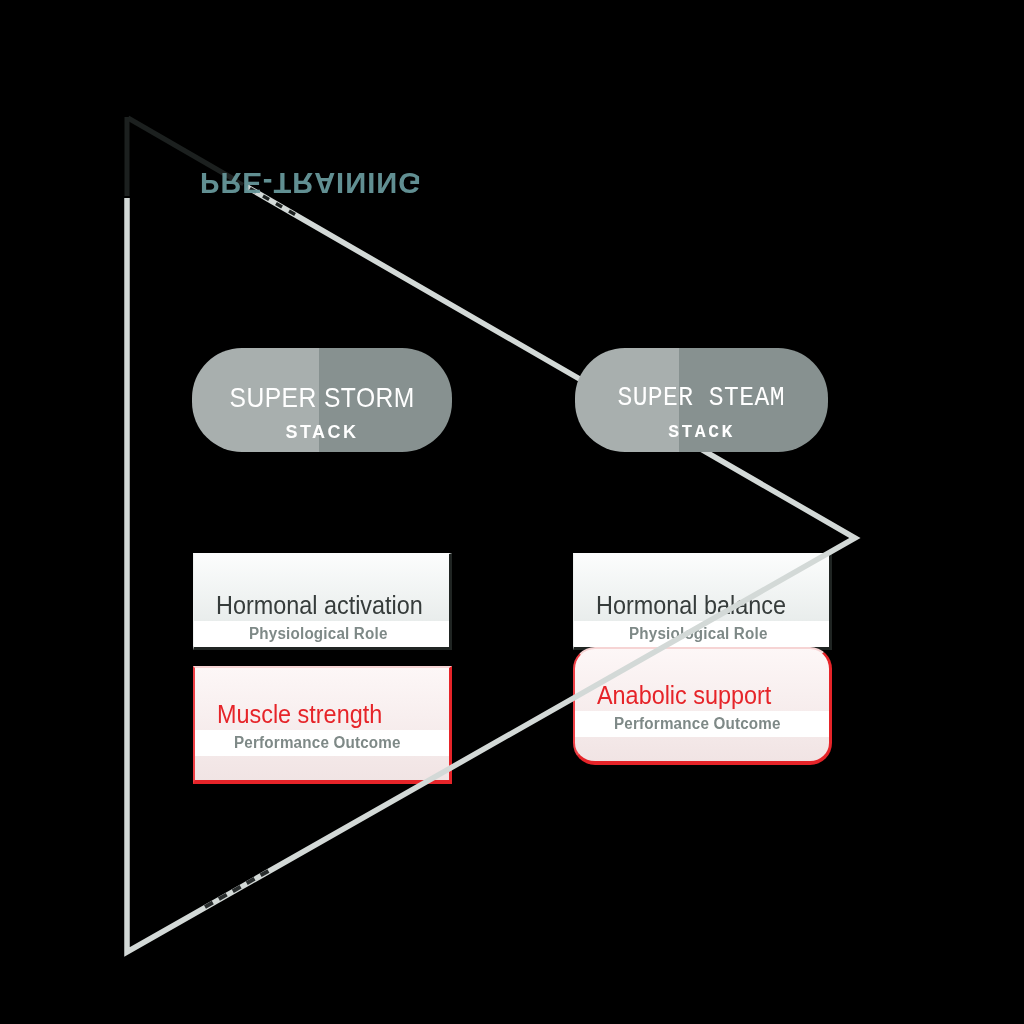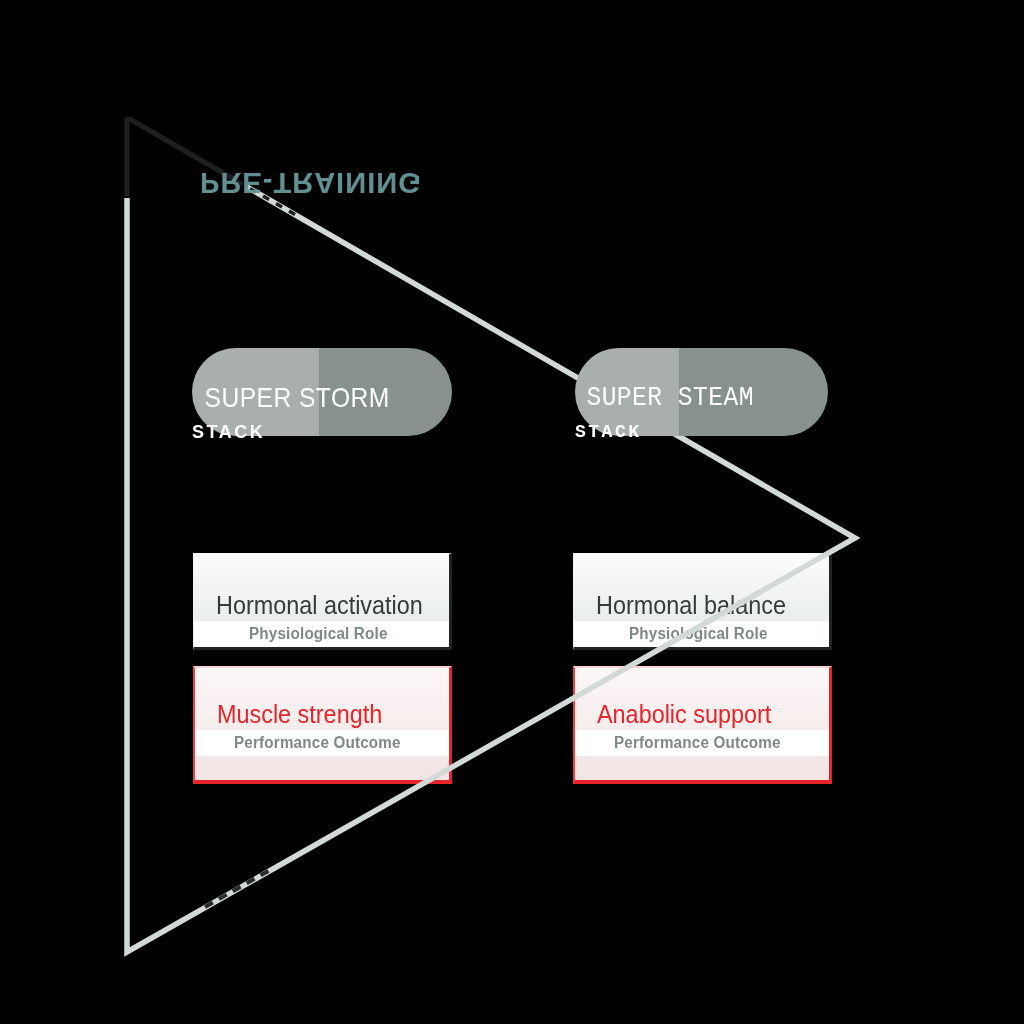--- a/index.html
+++ b/index.html
@@ -22,22 +22,22 @@
 
   .diagram-title{
     position:absolute;left:200px;top:166px;z-index:2;
     font-size:30px;font-weight:700;letter-spacing:1px;
     color:var(--title-teal);
     transform:scale(0.97,-1);transform-origin:left center;
     white-space:nowrap;opacity:.95;
   }
 
   .pill{
-    position:absolute;top:348px;height:88px;border-radius:50px;z-index:3;
-    display:flex;flex-direction:column;align-items:flex-start;
+    position:absolute;top:348px;height:104px;border-radius:50px;z-index:3;
+    display:flex;flex-direction:column;align-items:center;
     padding-top:36px;box-sizing:border-box;gap:14px;
   }
   .pill1{left:192px;width:260px;
     background:linear-gradient(90deg,var(--pill-left) 0 49%,var(--pill-right) 49% 100%);}
   .pill2{left:575px;width:253px;
     background:linear-gradient(90deg,var(--pill-left) 0 41%,var(--pill-right) 41% 100%);font-family:Liberation Mono, monospace;}
   .pill-name{font-size:28px;line-height:28px;color:#fff;letter-spacing:.5px;
     transform:scaleX(.88);white-space:nowrap;}
   .pill-sub{font-size:18px;line-height:13px;font-weight:700;color:#fff;letter-spacing:2.5px;}
 
@@ -53,21 +53,21 @@
     height:118px;
     background:linear-gradient(180deg,#fdf7f7 0%,#f1e4e4 100%);
     border-left:2px solid #ef4046;
     border-top:2px solid #f6d4d4;
     border-right:3px solid var(--accent-red);
     border-bottom:4px solid var(--accent-red);
   }
   .c1{left:193px;top:553px;}
   .c2{left:573px;top:553px;}
   .c3{left:193px;top:666px;}
-  .c4{left:573px;top:666px;}
+  .c4{left:573px;top:647px;border-radius:22px;}
 
   .card-body{display:flex;align-items:flex-end;padding-left:22px;}
   .card--phys .card-body{height:67px;}
   .card--perf .card-body{height:62px;}
   .card-title{font-size:26px;color:var(--card-title-dark);
     transform:scaleX(.9);transform-origin:left center;white-space:nowrap;}
   .card--perf .card-title{color:var(--accent-red);}
   .card-footer{height:26px;background:#ffffff;display:flex;align-items:center;justify-content:center;}
   .card-footer span{font-size:16px;font-weight:700;color:var(--footer-gray);
     letter-spacing:.2px;transform:scaleX(.95);transform-origin:left center;white-space:nowrap;}

